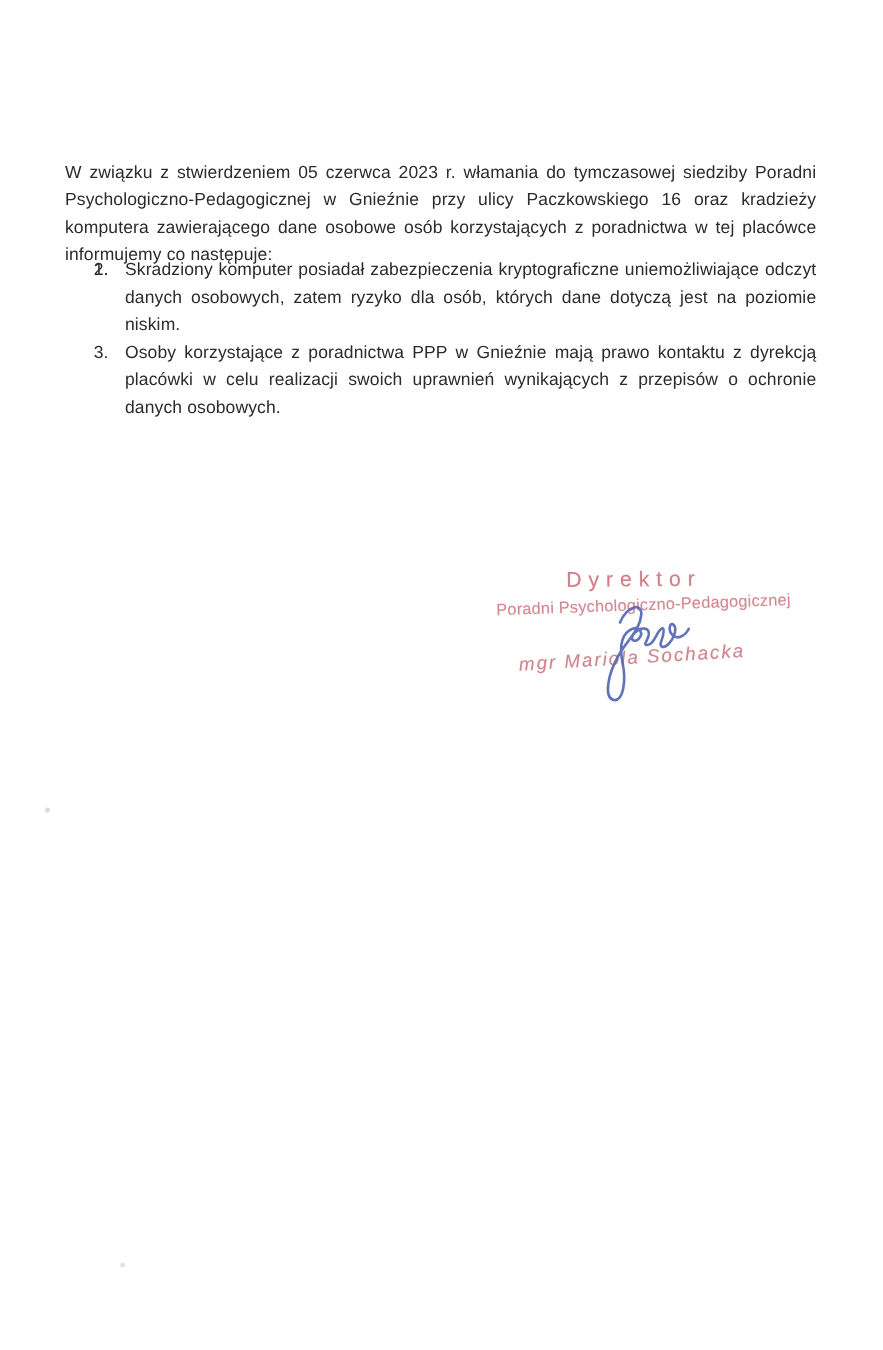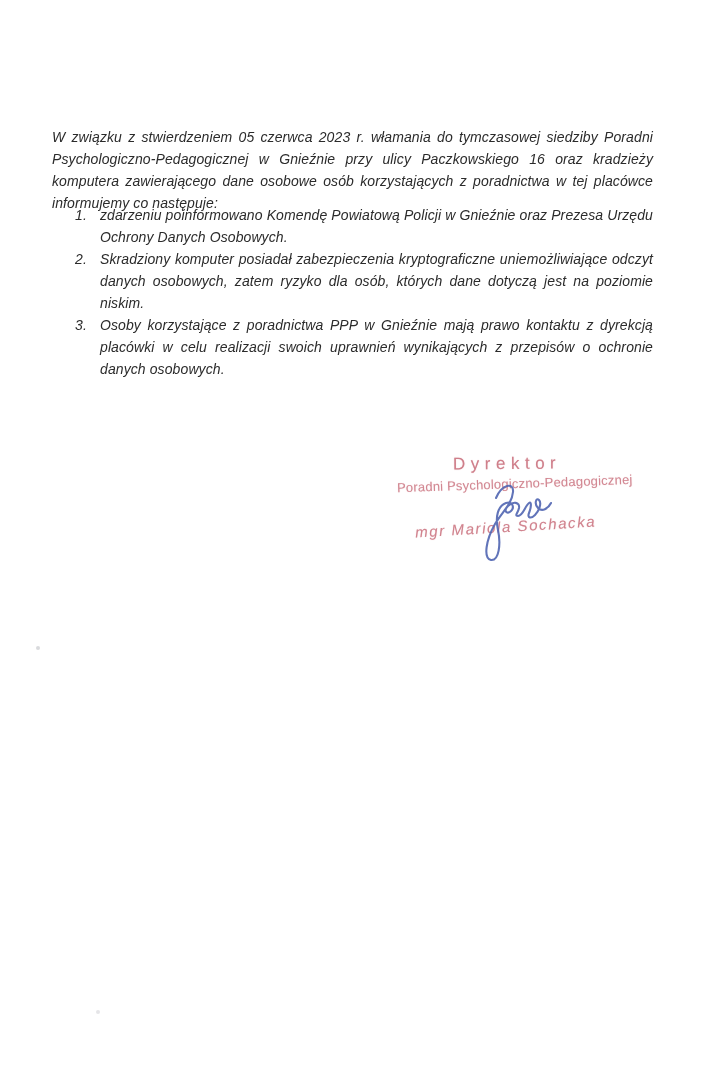--- a/index.html
+++ b/index.html
@@ -19,21 +19,20 @@
     width:706px;
     height:1080px;
     background:var(--page-background);
     overflow:hidden;
     margin:0 auto;
   }
   
   .bodytext{
     position:absolute;
     color:var(--body-text);
-    font-style:italic;
     font-size:14px;
     line-height:22px;
     letter-spacing:0.1px;
   }
   .intro{
     left:52px; top:112px;
     width:601px;
     text-align:justify;
   }
   .numlist{
@@ -125,21 +124,20 @@
 </head>
 <body>
 
 <div class="page">
 
   <p class="bodytext intro">W związku z stwierdzeniem 05 czerwca 2023 r. włamania do tymczasowej siedziby Poradni Psychologiczno-Pedagogicznej w Gnieźnie przy ulicy Paczkowskiego 16 oraz kradzieży komputera zawierającego dane osobowe osób korzystających z poradnictwa w tej placówce informujemy co następuje:</p>
 
   <ol class="bodytext numlist">
     <li>
       <span class="num">1.</span>
-      <span class="item-text">zdarzeniu poinformowano Komendę Powiatową Policji w Gnieźnie oraz Prezesa Urzędu Ochrony Danych Osobowych.</span>
     </li>
     <li>
       <span class="num">2.</span>
       <span class="item-text">Skradziony komputer posiadał zabezpieczenia kryptograficzne uniemożliwiające odczyt danych osobowych, zatem ryzyko dla osób, których dane dotyczą jest na poziomie niskim.</span>
     </li>
     <li>
       <span class="num">3.</span>
       <span class="item-text">Osoby korzystające z poradnictwa PPP w Gnieźnie mają prawo kontaktu z dyrekcją placówki w celu realizacji swoich uprawnień wynikających z przepisów o ochronie danych osobowych.</span>
     </li>
   </ol>

